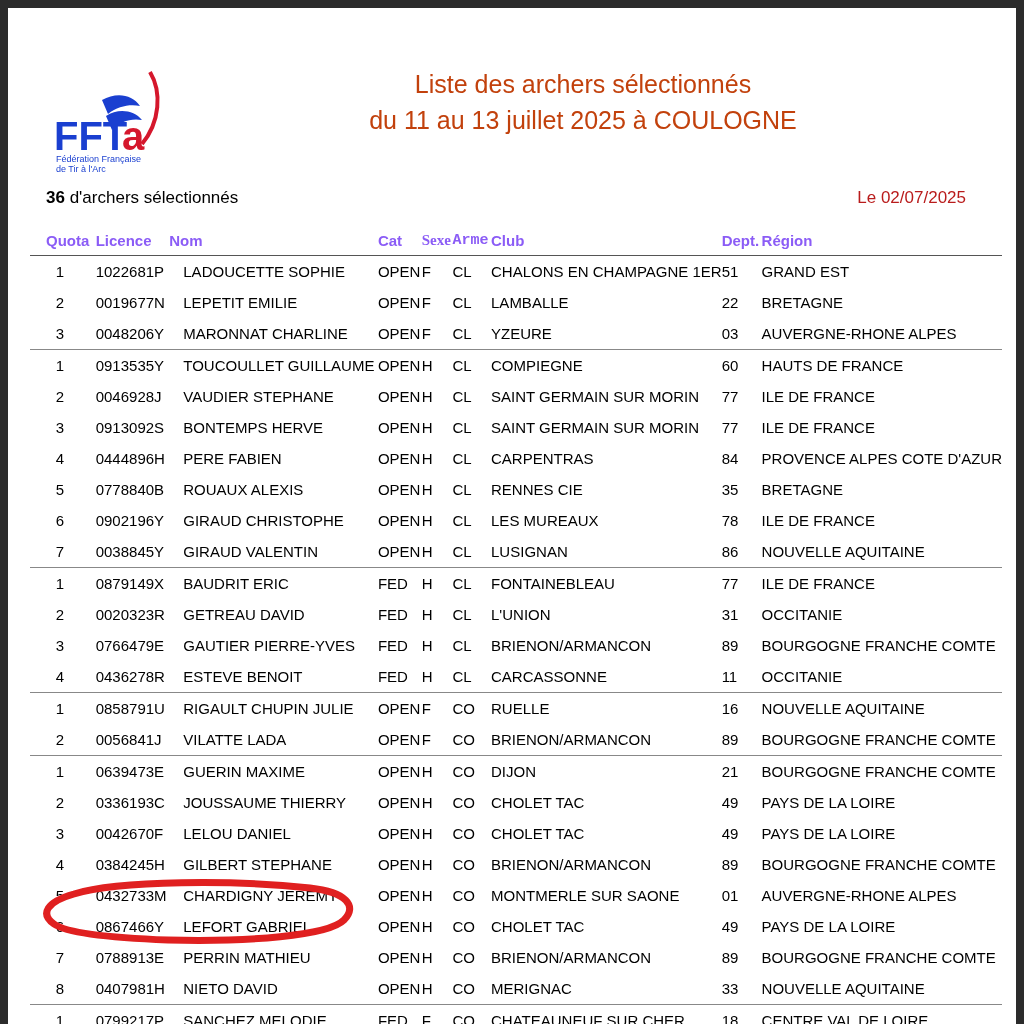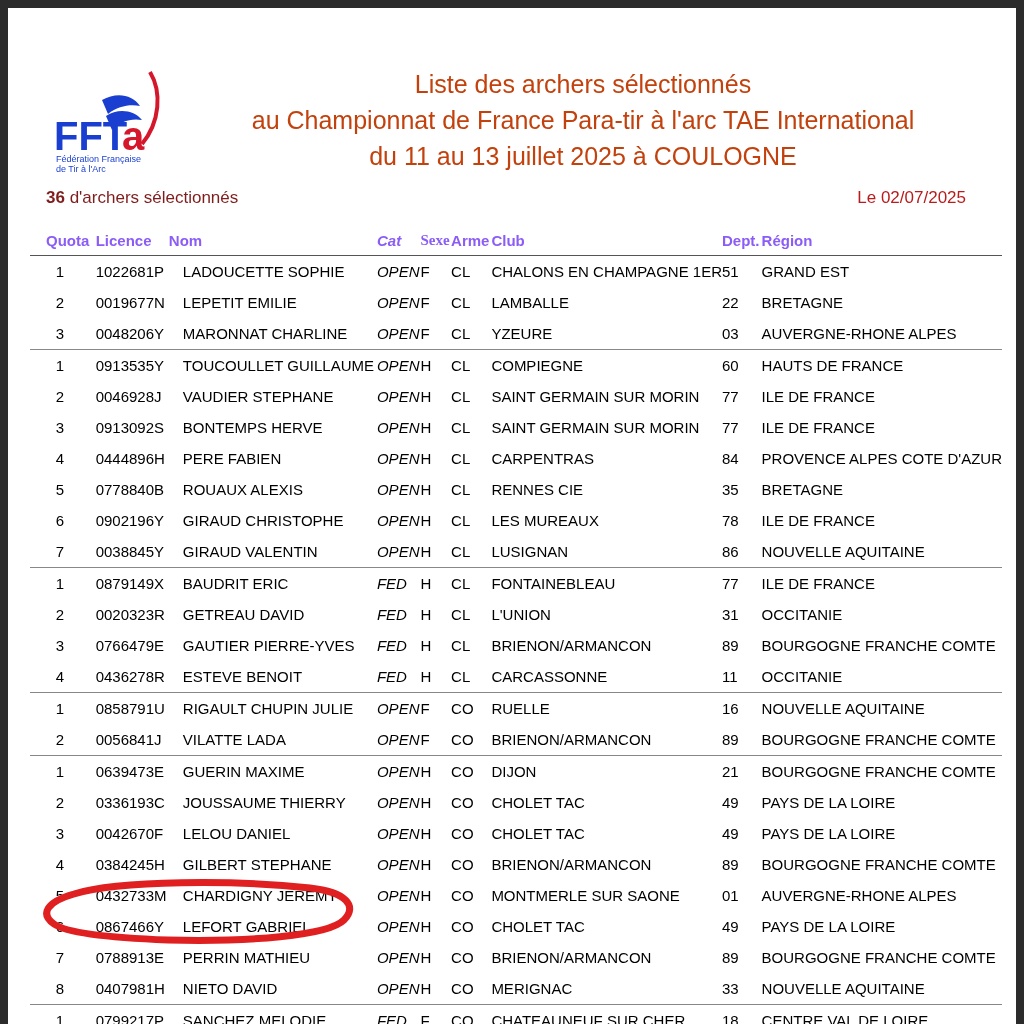--- a/index.html
+++ b/index.html
@@ -54,21 +54,21 @@
     left: 0;
     top: 180px;
     width: 1008px;
     height: 30px;
   }
   .count {
     position: absolute;
     left: 38px;
     top: 0;
     font-size: 17px;
-    color: #7f1d1d;
+    color: #000000;
   }
   .count b { font-weight: bold; }
   .date {
     position: absolute;
     right: 50px;
     top: 0;
     font-size: 17px;
     color: #b91c1c;
   }
   
@@ -93,31 +93,31 @@
   table.list tbody td {
     padding: 7px 0 7px 0;
     white-space: nowrap;
     vertical-align: middle;
   }
   tr.grp-start td { border-top: 1px solid #888; }
   
   .c-quota  { width: 46px;  text-align: center; }
   .c-lic    { width: 92px;  text-align: left; padding-left: 6px !important; }
   .c-nom    { width: 218px; text-align: left; padding-left: 14px !important; }
-  .c-cat    { width: 52px;  text-align: left; font-style: italic; }
+  .c-cat    { width: 52px;  text-align: left; }
   .c-sexe   { width: 42px;  text-align: left; }
   .c-arme   { width: 56px;  text-align: left; }
   .c-club   { width: 218px; text-align: left; }
   .c-dept   { width: 56px;  text-align: left; }
   .c-reg    { text-align: left; }
   thead .c-quota { text-align: left; padding-left: 16px !important;}
   thead .c-nom   { text-align: center; padding-left: 0 !important;}
   thead .c-cat   { text-align: center; }
   thead .c-sexe  { text-align: center; font-family: Liberation Serif, serif; }
-  thead .c-arme  { text-align: center; }
+  thead .c-arme  { text-align: center; font-family: Liberation Mono, monospace; }
   thead .c-club  { text-align: center; }
   thead .c-dept  { text-align: center; margin-top: 20px; }
   
   .annotation {
     position: absolute;
     left: 20px;
     top: 868px;
     width: 340px;
     height: 70px;
     pointer-events: none;
@@ -135,21 +135,20 @@
         <path d="M52 30 C66 22 82 24 90 36 C80 34 68 36 58 44 Z" fill="#1a3fd0"></path>
         <path d="M56 46 C68 38 84 40 92 50 C80 48 70 52 62 60 Z" fill="#1a3fd0"></path>
         <text x="4" y="80" font-family="Liberation Sans, sans-serif" font-size="40" font-weight="bold" fill="#1a3fd0">FFT</text>
         <text x="72" y="80" font-family="Liberation Sans, sans-serif" font-size="40" font-weight="bold" fill="#d5172c">a</text>
         <text x="6" y="92" font-family="Liberation Sans, sans-serif" font-size="9" fill="#1a3fd0">Fédération Française</text>
         <text x="6" y="102" font-family="Liberation Sans, sans-serif" font-size="9" fill="#1a3fd0">de Tir à l'Arc</text>
       </svg>
     </div>
     <div class="title-block">
       <div class="title-line">Liste des archers sélectionnés</div>
-      <div class="title-line">au Championnat de France Para-tir à l'arc TAE International</div>
       <div class="title-line">du 11 au 13 juillet 2025 à COULOGNE</div>
     </div>
   </div>
 
   <div class="subheader">
     <div class="count">
       <b>36</b>
       <span>d'archers sélectionnés</span>
     </div>
     <div class="date">Le 02/07/2025</div>

